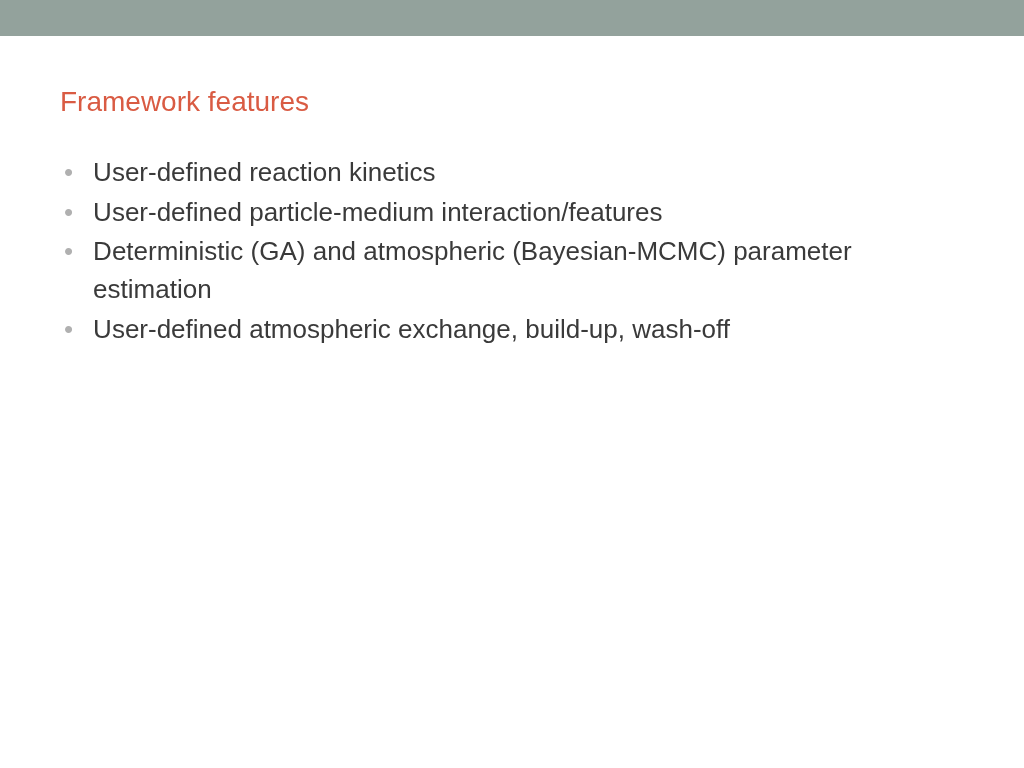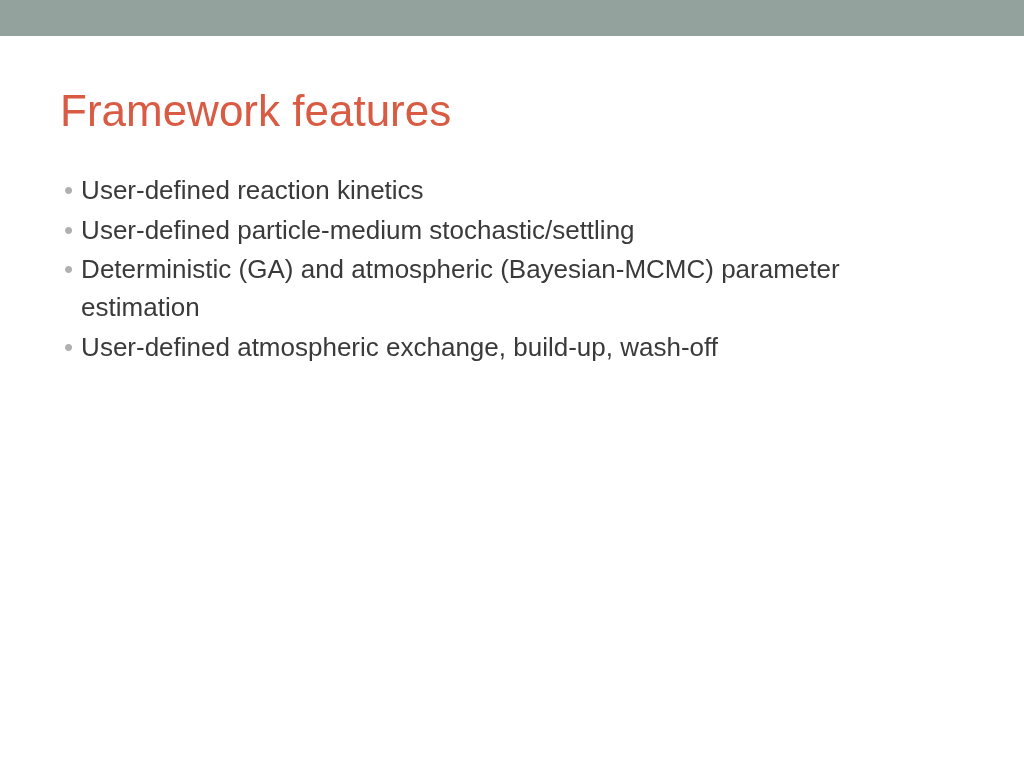--- a/index.html
+++ b/index.html
@@ -16,21 +16,21 @@
     }
     .top-bar {
       width: 100%;
       height: 36px;
       background: #93a29c;
     }
     .content {
       padding: 50px 60px 0 60px;
     }
     .title {
-      font-size: 44px;
+      font-size: 28px;
       font-weight: 400;
       color: #d95b43;
       margin-bottom: 36px;
     }
     .bullet-list {
       list-style: none;
       padding-left: 4px;
     }
     .bullet-item {
       font-size: 26px;
@@ -42,37 +42,38 @@
     }
     .bullet-marker {
       color: #b0b0b0;
       font-size: 26px;
       margin-right: 8px;
       flex-shrink: 0;
       line-height: 1.45;
     }
     .bullet-text {
       flex: 1;
+      margin-left: 12px;
     }
   </style>
 </head>
 <body>
 
 <div class="top-bar"></div>
 
 <div class="content">
   <h1 class="title">Framework features</h1>
   <ul class="bullet-list">
     <li class="bullet-item">
       <span class="bullet-marker">•</span>
       <span class="bullet-text">User-defined reaction kinetics</span>
     </li>
     <li class="bullet-item">
       <span class="bullet-marker">•</span>
-      <span class="bullet-text">User-defined particle-medium stochastic/settling</span>
+      <span class="bullet-text">User-defined particle-medium interaction/features</span>
     </li>
     <li class="bullet-item">
       <span class="bullet-marker">•</span>
       <span class="bullet-text">Deterministic (GA) and atmospheric (Bayesian-MCMC) parameter estimation</span>
     </li>
     <li class="bullet-item">
       <span class="bullet-marker">•</span>
       <span class="bullet-text">User-defined atmospheric exchange, build-up, wash-off</span>
     </li>
   </ul>

